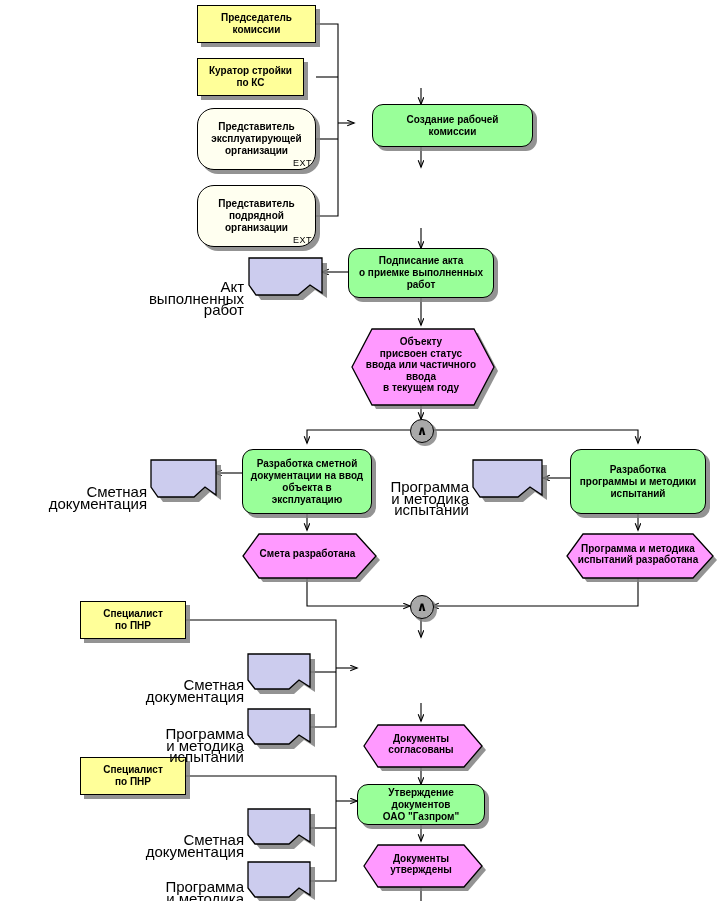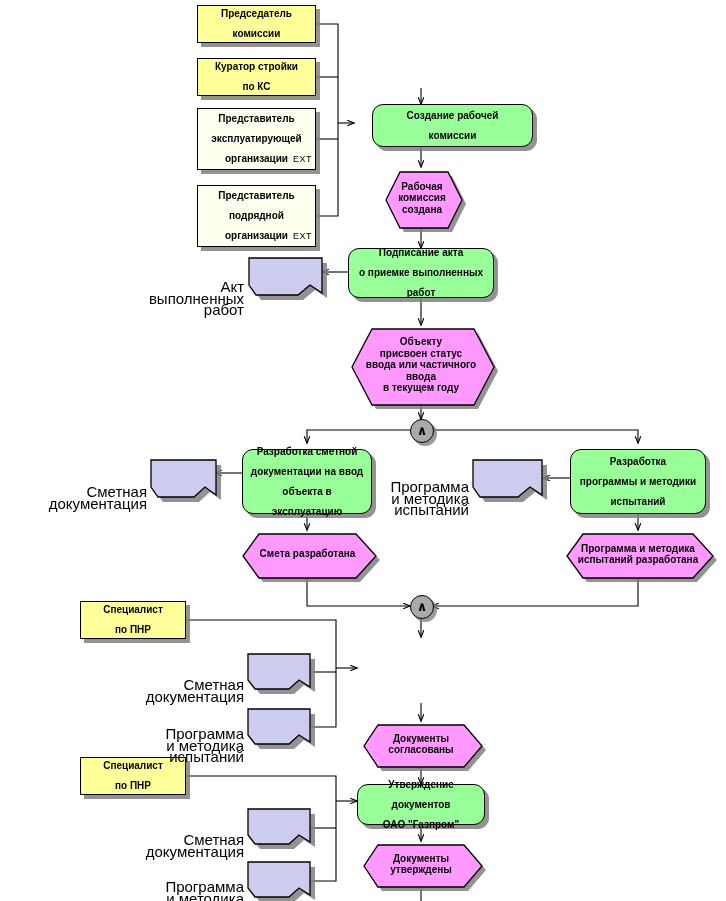--- a/index.html
+++ b/index.html
@@ -21,32 +21,33 @@
   .node {
     position: absolute;
     box-sizing: border-box;
     display: flex;
     align-items: center;
     justify-content: center;
     text-align: center;
     font-size: 10px;
     font-weight: bold;
     color: #000000;
-    line-height: 20px;
+    line-height: 12px;
     white-space: pre-line;
   }
   
   .role {
     border: 1.3px solid #000000;
     background: #ffff99;
     box-shadow: 4px 4px 0 0 rgba(128,128,128,0.85);
   }
   .role.ext {
     background: #fffff0;
     font-weight: bold;
+    border-radius: 17px;
   }
   .role .extmark {
     position: absolute;
     right: 3px;
     bottom: 0px;
     font-size: 9px;
     font-weight: normal;
     letter-spacing: 0.5px;
     color: #000;
     text-align: right;
@@ -191,21 +192,21 @@
 
       <path d="M421,887 L421,901"></path>
     </g>
   </svg>
 
   <div class="node role" style="left:197px; top:5px; width:119px; height:38px;">
     <span>Председатель
 комиссии</span>
   </div>
 
-  <div class="node role" style="left:197px; top:58px; width:119px; height:38px;">
+  <div class="node role" style="left:197px; top:58px; width:107px; height:38px;">
     <span>Куратор стройки
 по КС</span>
   </div>
 
   <div class="node role ext" style="left:197px; top:108px; width:119px; height:62px;">
     <span>Представитель
 эксплуатирующей
 организации</span>
     <span class="extmark">EXT</span>
   </div>
@@ -221,29 +222,20 @@
     <span>Специалист
 по ПНР</span>
   </div>
 
   <div class="node role" style="left:80px; top:757px; width:106px; height:38px;">
     <span>Специалист
 по ПНР</span>
   </div>
 
 
-  <div class="evt-wrap" style="left:382px; top:168px; width:80px; height:60px;">
-    <svg width="84" height="64" viewBox="0 0 84 64">
-      <polygon points="18,4 66,4 80,32 66,60 18,60 4,32" fill="#808080" transform="translate(4,4)" opacity="0.85"></polygon>
-      <polygon points="18,4 66,4 80,32 66,60 18,60 4,32" fill="#ff99ff" stroke="#000" stroke-width="1.3"></polygon>
-    </svg>
-    <div class="evt-label">Рабочая
-комиссия
-создана</div>
-  </div>
 
   <div class="evt-wrap" style="left:348px; top:325px; width:146px; height:80px;">
     <svg width="150" height="84" viewBox="0 0 150 84">
       <polygon points="24,4 126,4 146,42 126,80 24,80 4,42" fill="#808080" transform="translate(4,4)" opacity="0.85"></polygon>
       <polygon points="24,4 126,4 146,42 126,80 24,80 4,42" fill="#ff99ff" stroke="#000" stroke-width="1.3"></polygon>
     </svg>
     <div class="evt-label">Объекту
 присвоен статус
 ввода или частичного
 ввода

